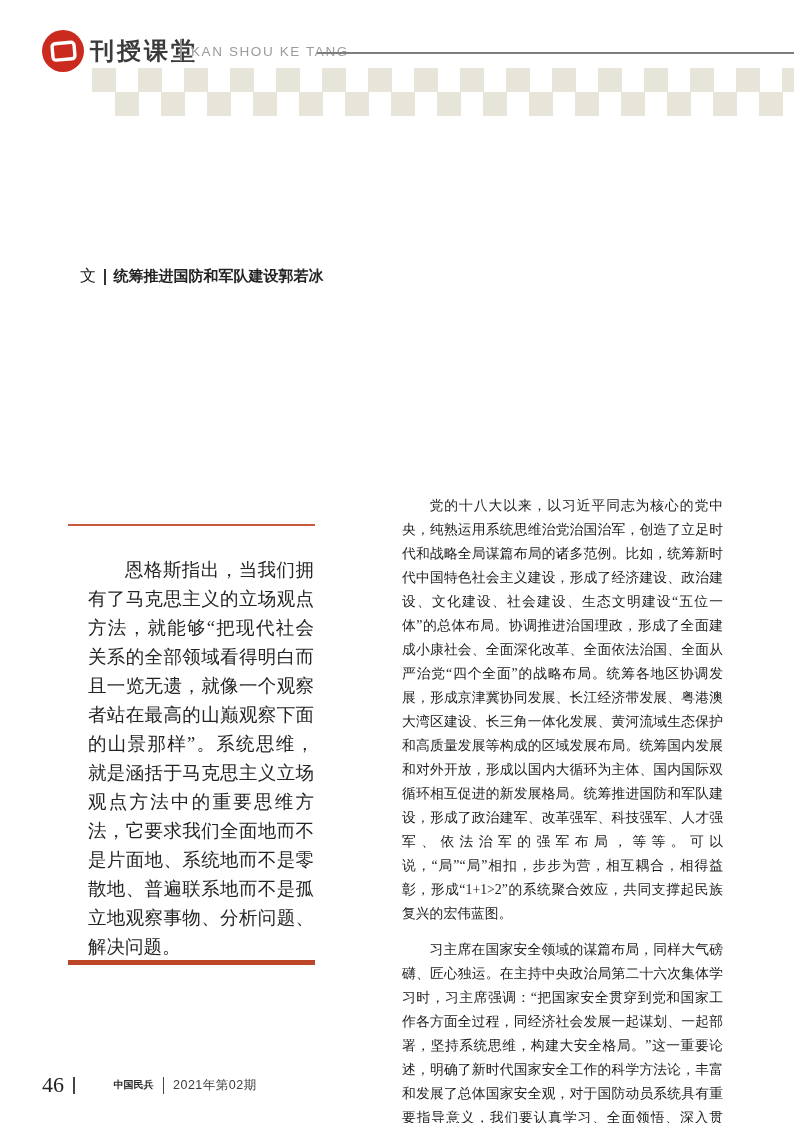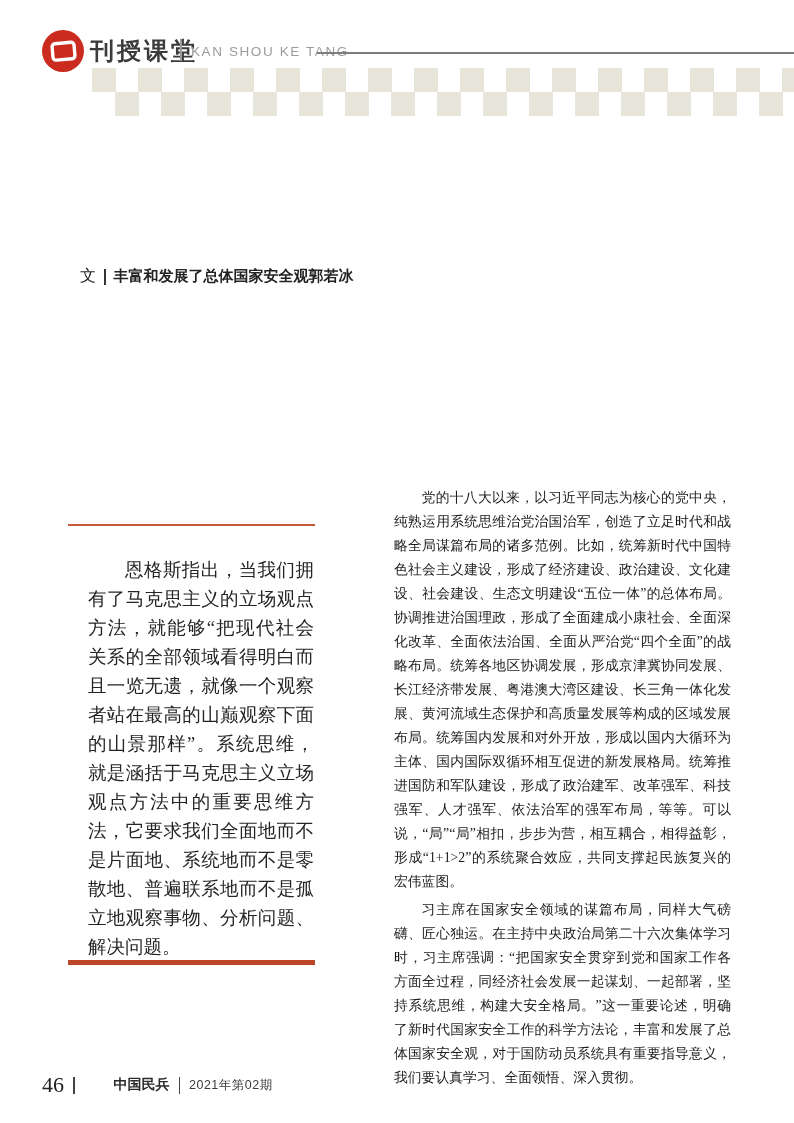--- a/index.html
+++ b/index.html
@@ -53,30 +53,30 @@
     color:#242424; text-align:justify; text-indent:2em;
   }
   .quote-rule-bottom { position:absolute; left:68px; top:960px; width:247px; height:5px; background:#bc4628; }
 
   
   .article-body {
     position:absolute; left:390px; top:482px; width:345px;
     font-family:"Liberation Serif", serif; font-size:13.8px; line-height:24px;
     color:#1c1c1c; text-align:justify;
   }
-  .article-body p { margin:4px; text-indent:2em; }
+  .article-body p { margin:12px; text-indent:2em; }
 
   
   .footer {
     position:absolute; left:42px; top:1072px; display:flex; align-items:center;
     color:#2b2b2b; white-space:nowrap;
   }
   .page-number { font-size:22px; color:#222222;font-family:Liberation Serif, serif; }
   .footer-divider { width:1.5px; height:17px; background:#444444; margin:0 9px; }
-  .magazine-name { font-size:14px; font-weight:bold;padding-left:30px; }
+  .magazine-name { font-size:10px; font-weight:bold;padding-left:30px; }
   .issue-label { font-size:12.5px; color:#3c3c3c; letter-spacing:0.5px; }
 </style>
 </head>
 <body>
 
 <div class="page">
 
   <div class="logo">
     <svg width="42" height="42" viewBox="0 0 42 42">
       <circle cx="21" cy="21" r="21" fill="#cb2a1e"></circle>
@@ -87,21 +87,21 @@
   <div class="brand-divider"></div>
   <div class="brand-en">KAN SHOU KE TANG</div>
   <div class="header-rule"></div>
 
   <div class="checker-row r1"></div>
   <div class="checker-row r2"></div>
 
   <div class="byline">
     <span class="byline-prefix">文</span>
     <span class="byline-divider"></span>
-    <span class="byline-title">丰富和发展了总体国家安全观</span>
+    <span class="byline-title">统筹推进国防和军队建设</span>
     <span class="byline-author">郭若冰</span>
   </div>
 
   <div class="quote-rule-top"></div>
   <div class="pull-quote">恩格斯指出，当我们拥有了马克思主义的立场观点方法，就能够“把现代社会关系的全部领域看得明白而且一览无遗，就像一个观察者站在最高的山巅观察下面的山景那样”。系统思维，就是涵括于马克思主义立场观点方法中的重要思维方法，它要求我们全面地而不是片面地、系统地而不是零散地、普遍联系地而不是孤立地观察事物、分析问题、解决问题。</div>
   <div class="quote-rule-bottom"></div>
 
   <div class="article-body">
     <p>党的十八大以来，以习近平同志为核心的党中央，纯熟运用系统思维治党治国治军，创造了立足时代和战略全局谋篇布局的诸多范例。比如，统筹新时代中国特色社会主义建设，形成了经济建设、政治建设、文化建设、社会建设、生态文明建设“五位一体”的总体布局。协调推进治国理政，形成了全面建成小康社会、全面深化改革、全面依法治国、全面从严治党“四个全面”的战略布局。统筹各地区协调发展，形成京津冀协同发展、长江经济带发展、粤港澳大湾区建设、长三角一体化发展、黄河流域生态保护和高质量发展等构成的区域发展布局。统筹国内发展和对外开放，形成以国内大循环为主体、国内国际双循环相互促进的新发展格局。统筹推进国防和军队建设，形成了政治建军、改革强军、科技强军、人才强军、依法治军的强军布局，等等。可以说，“局”“局”相扣，步步为营，相互耦合，相得益彰，形成“1+1&gt;2”的系统聚合效应，共同支撑起民族复兴的宏伟蓝图。</p>
     <p>习主席在国家安全领域的谋篇布局，同样大气磅礴、匠心独运。在主持中央政治局第二十六次集体学习时，习主席强调：“把国家安全贯穿到党和国家工作各方面全过程，同经济社会发展一起谋划、一起部署，坚持系统思维，构建大安全格局。”这一重要论述，明确了新时代国家安全工作的科学方法论，丰富和发展了总体国家安全观，对于国防动员系统具有重要指导意义，我们要认真学习、全面领悟、深入贯彻。</p>

